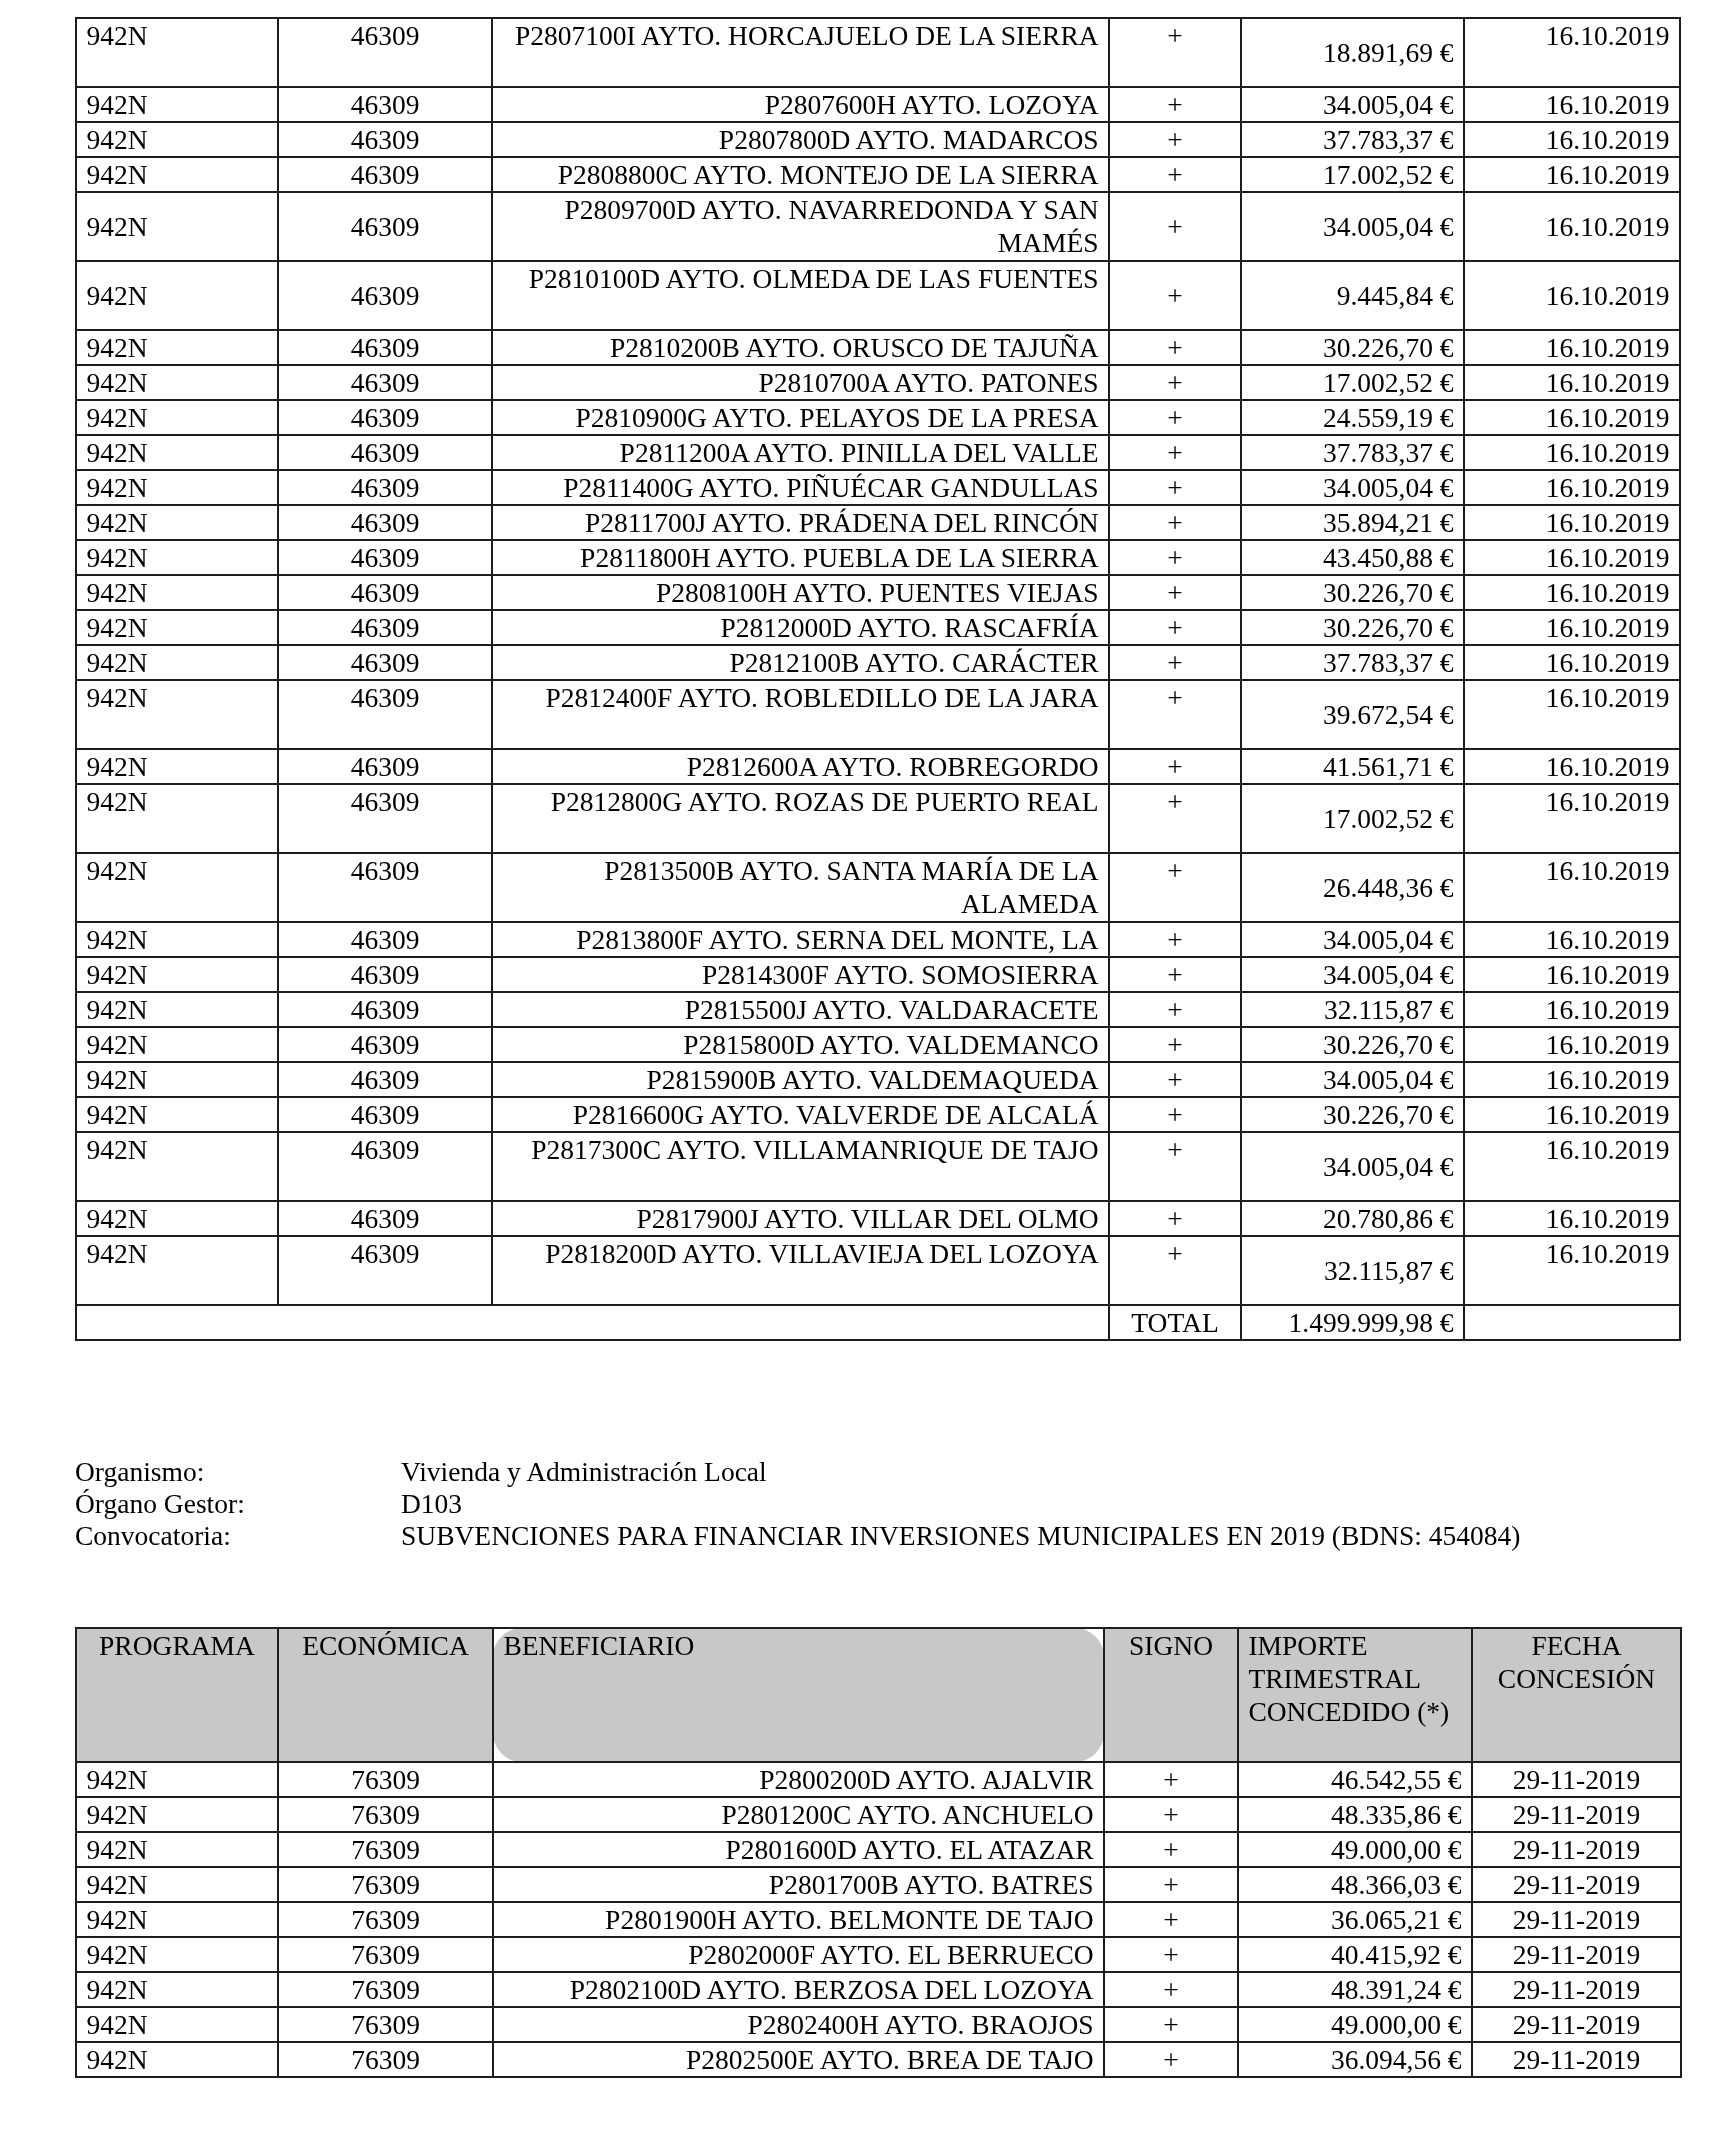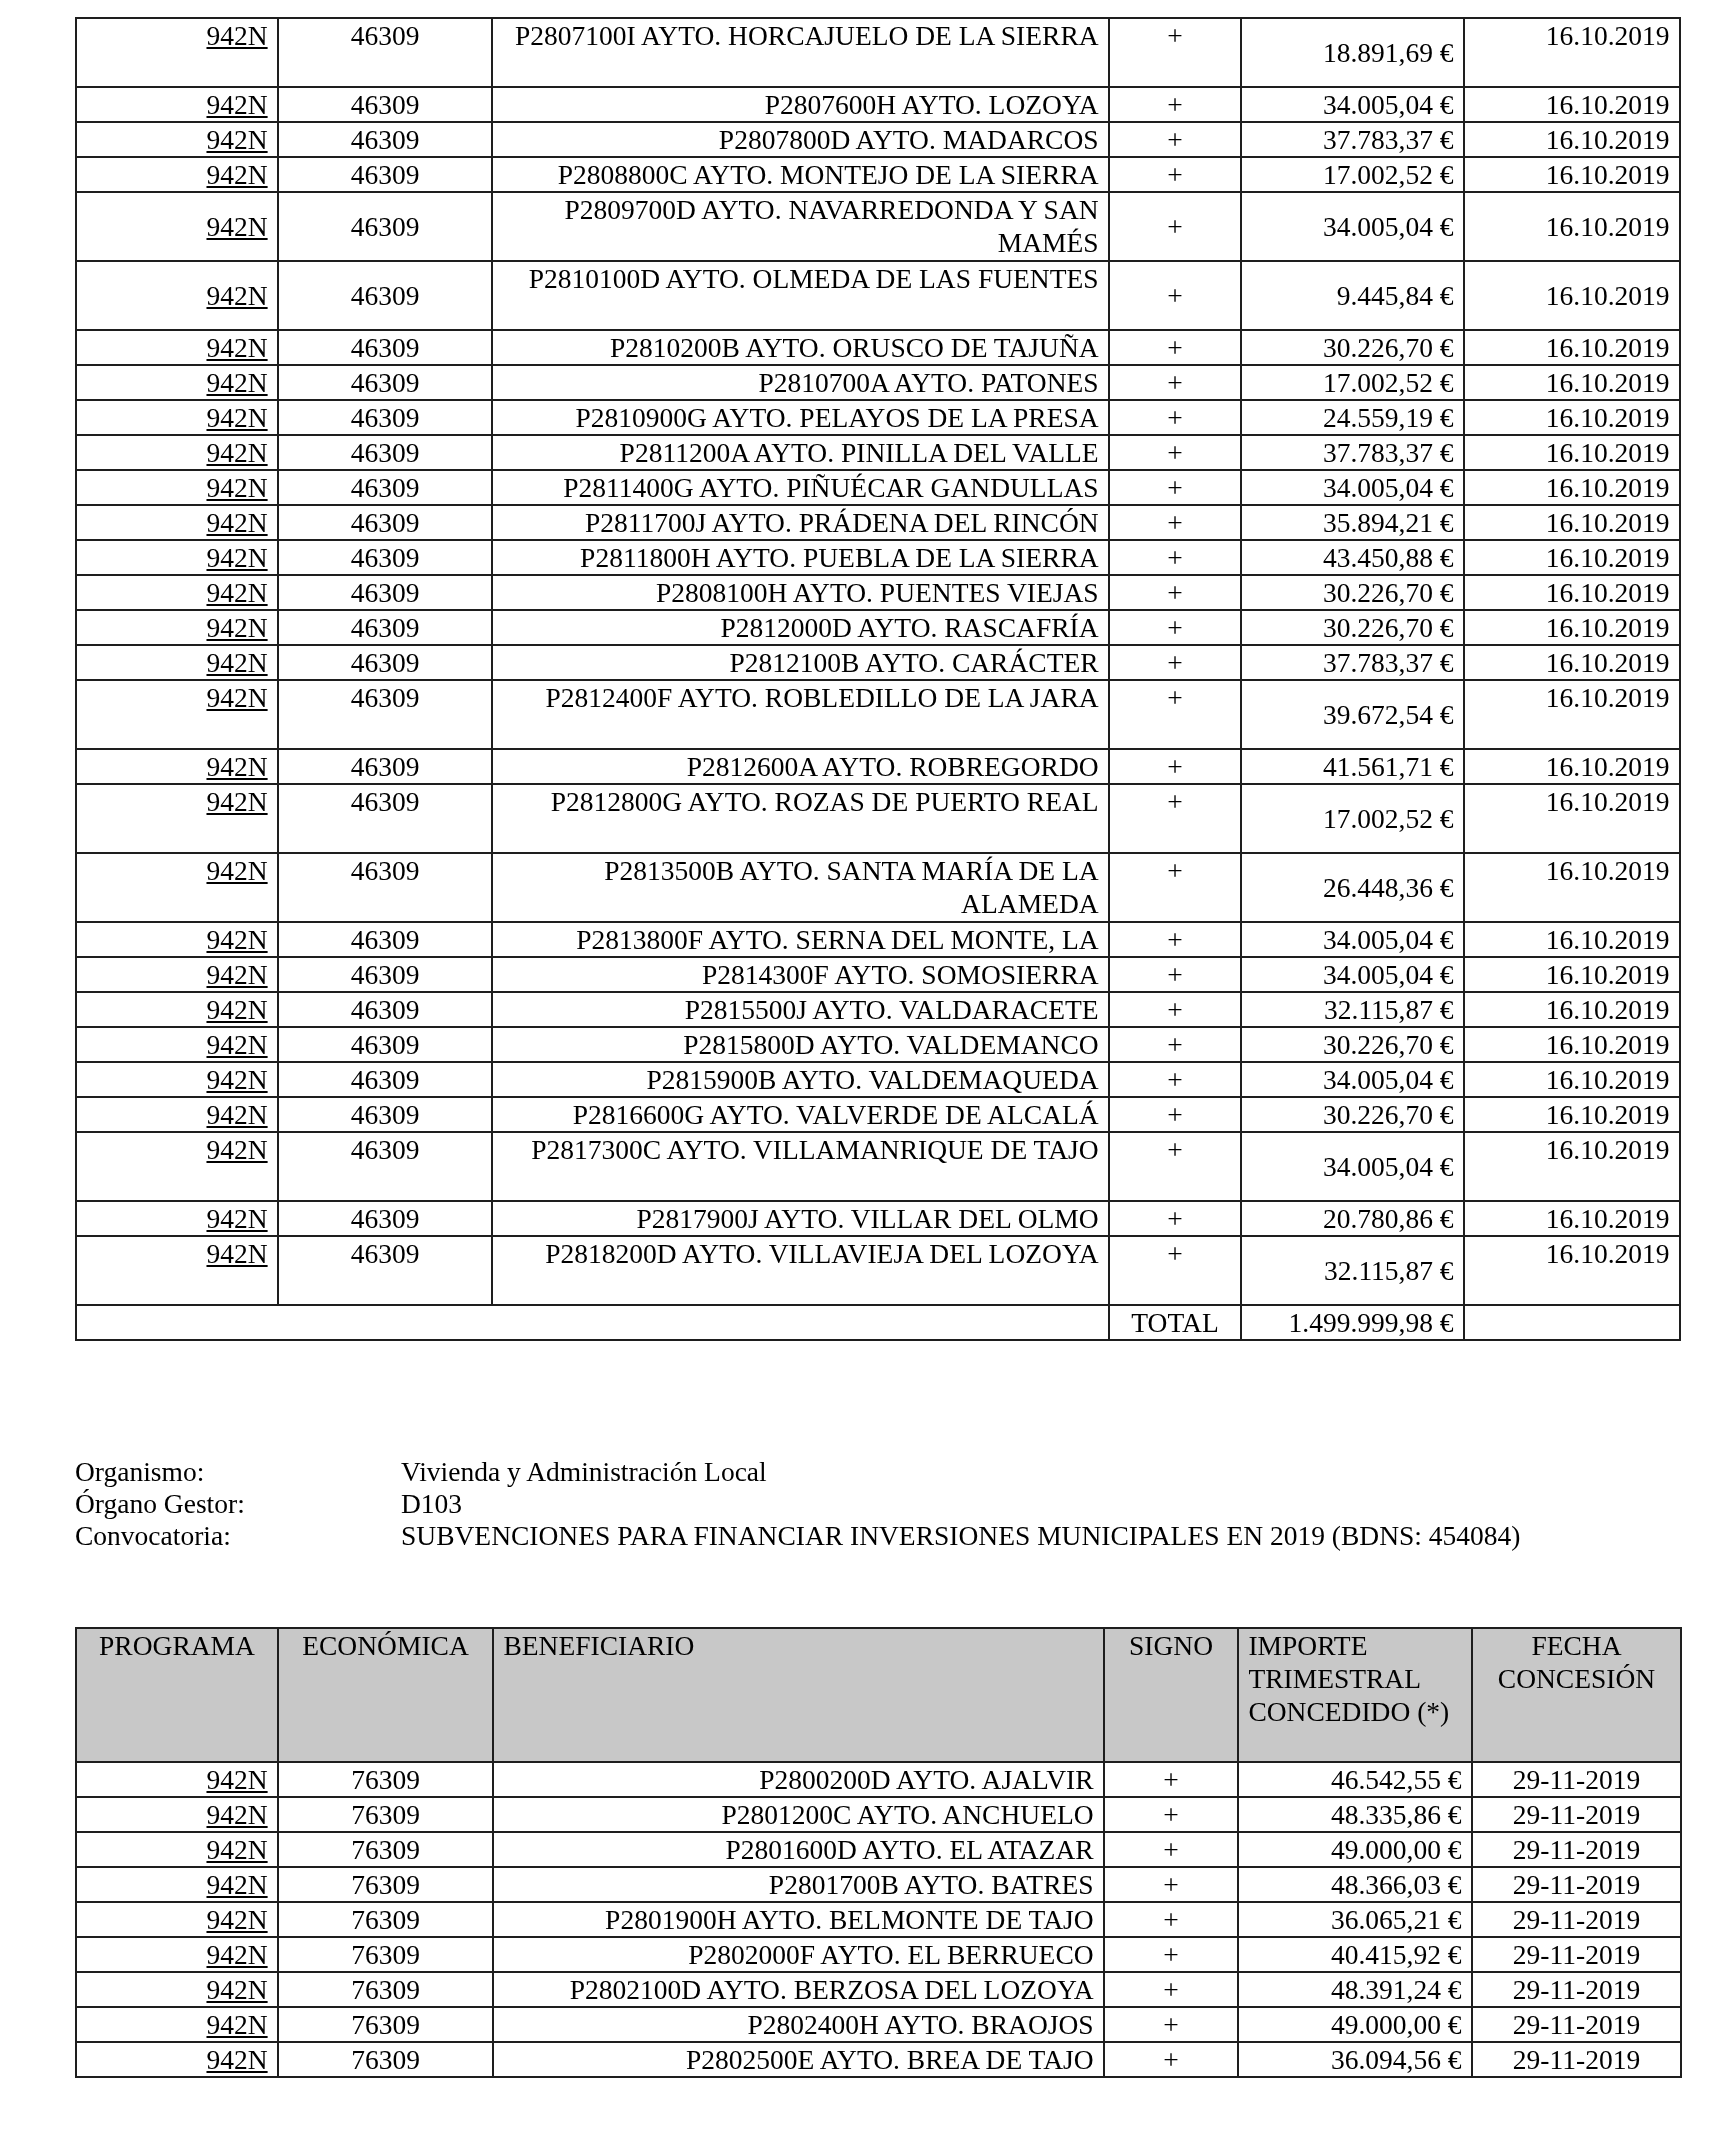--- a/index.html
+++ b/index.html
@@ -10,21 +10,21 @@
   }
   table {
     position: absolute; left: 75px; border-collapse: collapse; table-layout: fixed;
   }
   td, th {
     border: 2.4px solid #1e1e1e; padding: 0 9.4px; font-weight: normal;
     line-height: 33px; vertical-align: top; overflow: hidden; white-space: nowrap;
   }
   #t1 { top: 16.5px; width: 1604px; }
   #t2 { top: 1627px; width: 1604px; }
-  .c-prog { text-align: right; text-decoration: underline; }
+  .c-prog { text-align: left; }
   .c-econ { text-align: center; }
   .c-ben  { text-align: right; white-space: normal; }
   .c-sig  { text-align: center; }
   .c-imp  { text-align: right; vertical-align: middle; }
   .c-fec  { text-align: right; }
   tr.single td { height: 33px; }
   tr.double td { height: 67px; }
   tr.single td.c-fec, tr.single td.c-prog, tr.single td.c-econ { vertical-align: top; }
   tr.double td.c-prog, tr.double td.c-econ { vertical-align: top; }
   tr.double.mid td.c-prog, tr.double.mid td.c-econ, tr.double.mid td.c-sig, tr.double.mid td.c-fec { vertical-align: middle; }
@@ -314,21 +314,21 @@
       <col style="width:215px">
       <col style="width:611px">
       <col style="width:134px">
       <col style="width:234px">
       <col style="width:209px">
   </colgroup>
   <thead>
     <tr>
       <th class="center" style="background: rgb(200, 200, 200);">PROGRAMA</th>
       <th class="center" style="background: rgb(200, 200, 200); margin-top: 8px;">ECONÓMICA</th>
-      <th style="background: rgb(200, 200, 200);">BENEFICIARIO</th>
+      <th style="background: rgb(200, 200, 200); border-radius: 29px;">BENEFICIARIO</th>
       <th class="center" style="background: rgb(200, 200, 200);">SIGNO</th>
       <th style="background: rgb(200, 200, 200);">IMPORTE TRIMESTRAL CONCEDIDO (*)</th>
       <th class="center" style="background: rgb(200, 200, 200); margin-top: 28px;">FECHA CONCESIÓN</th>
     </tr>
   </thead>
   <tbody id="t2-body">
       <tr class="single">
         <td class="c-prog">942N</td>
         <td class="c-econ">76309</td>
         <td class="c-ben">P2800200D AYTO. AJALVIR</td>

